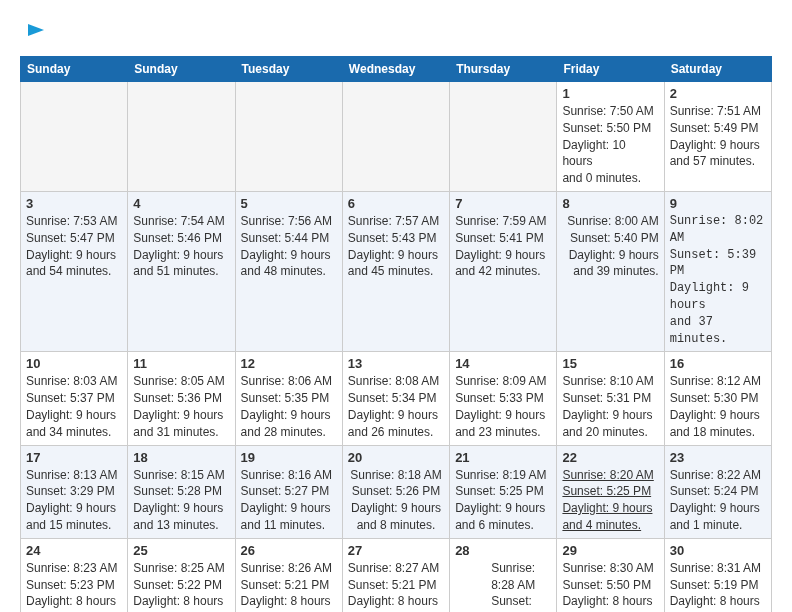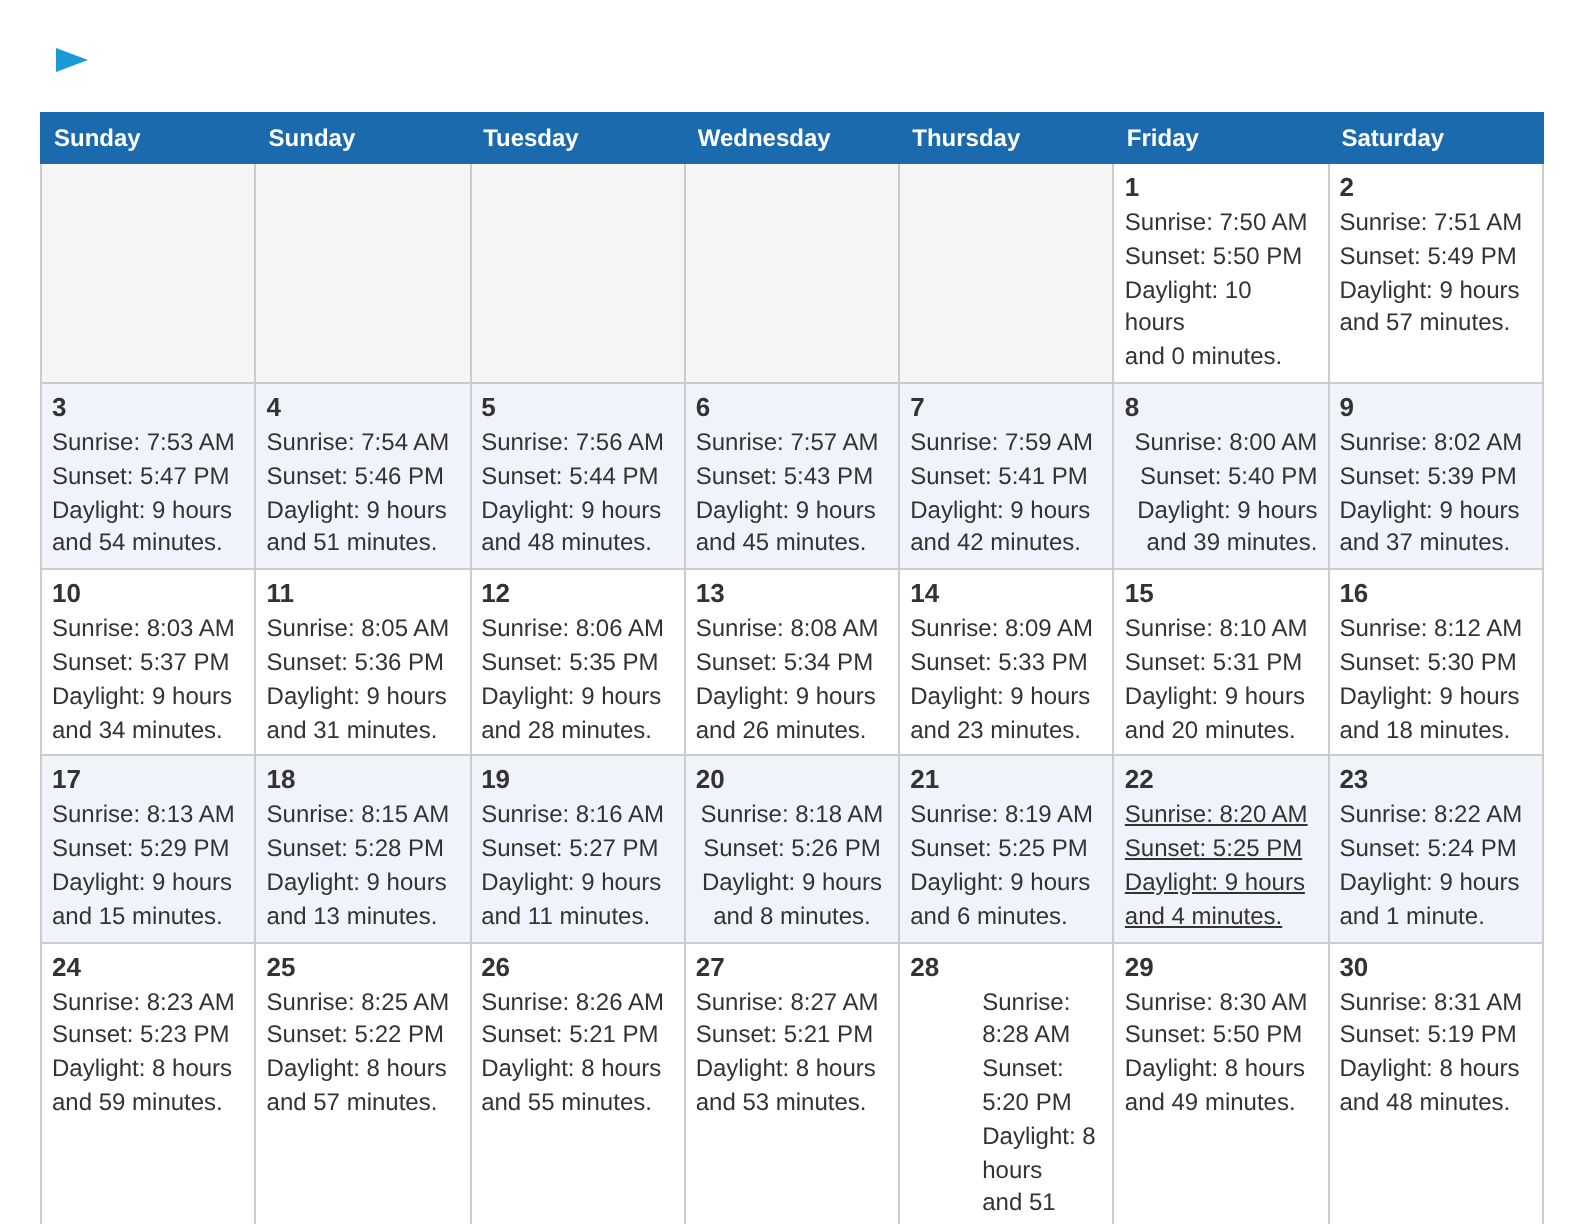--- a/index.html
+++ b/index.html
@@ -155,21 +155,21 @@
         </td>
         <td>
           <span class="day-num">8</span>
           <div class="cell-text" style="white-space: pre-line; text-align: right;">Sunrise: 8:00 AM
 Sunset: 5:40 PM
 Daylight: 9 hours
 and 39 minutes.</div>
         </td>
         <td>
           <span class="day-num">9</span>
-          <div class="cell-text" style="white-space: pre-line;">Sunrise: 8:02 AM
+          <div class="cell-text" style="white-space: pre-line; font-family: Liberation Mono, monospace;">Sunrise: 8:02 AM
 Sunset: 5:39 PM
 Daylight: 9 hours
 and 37 minutes.</div>
         </td>
       </tr>
       <tr>
         <td>
           <span class="day-num">10</span>
           <div class="cell-text" style="white-space: pre-line;">Sunrise: 8:03 AM
 Sunset: 5:37 PM
@@ -216,21 +216,21 @@
           <div class="cell-text" style="white-space: pre-line;">Sunrise: 8:12 AM
 Sunset: 5:30 PM
 Daylight: 9 hours
 and 18 minutes.</div>
         </td>
       </tr>
       <tr class="alt">
         <td>
           <span class="day-num">17</span>
           <div class="cell-text" style="white-space: pre-line;">Sunrise: 8:13 AM
-Sunset: 5:29 PM
+Sunset: 3:29 PM
 Daylight: 9 hours
 and 15 minutes.</div>
         </td>
         <td>
           <span class="day-num">18</span>
           <div class="cell-text" style="white-space: pre-line;">Sunrise: 8:15 AM
 Sunset: 5:28 PM
 Daylight: 9 hours
 and 13 minutes.</div>
         </td>

